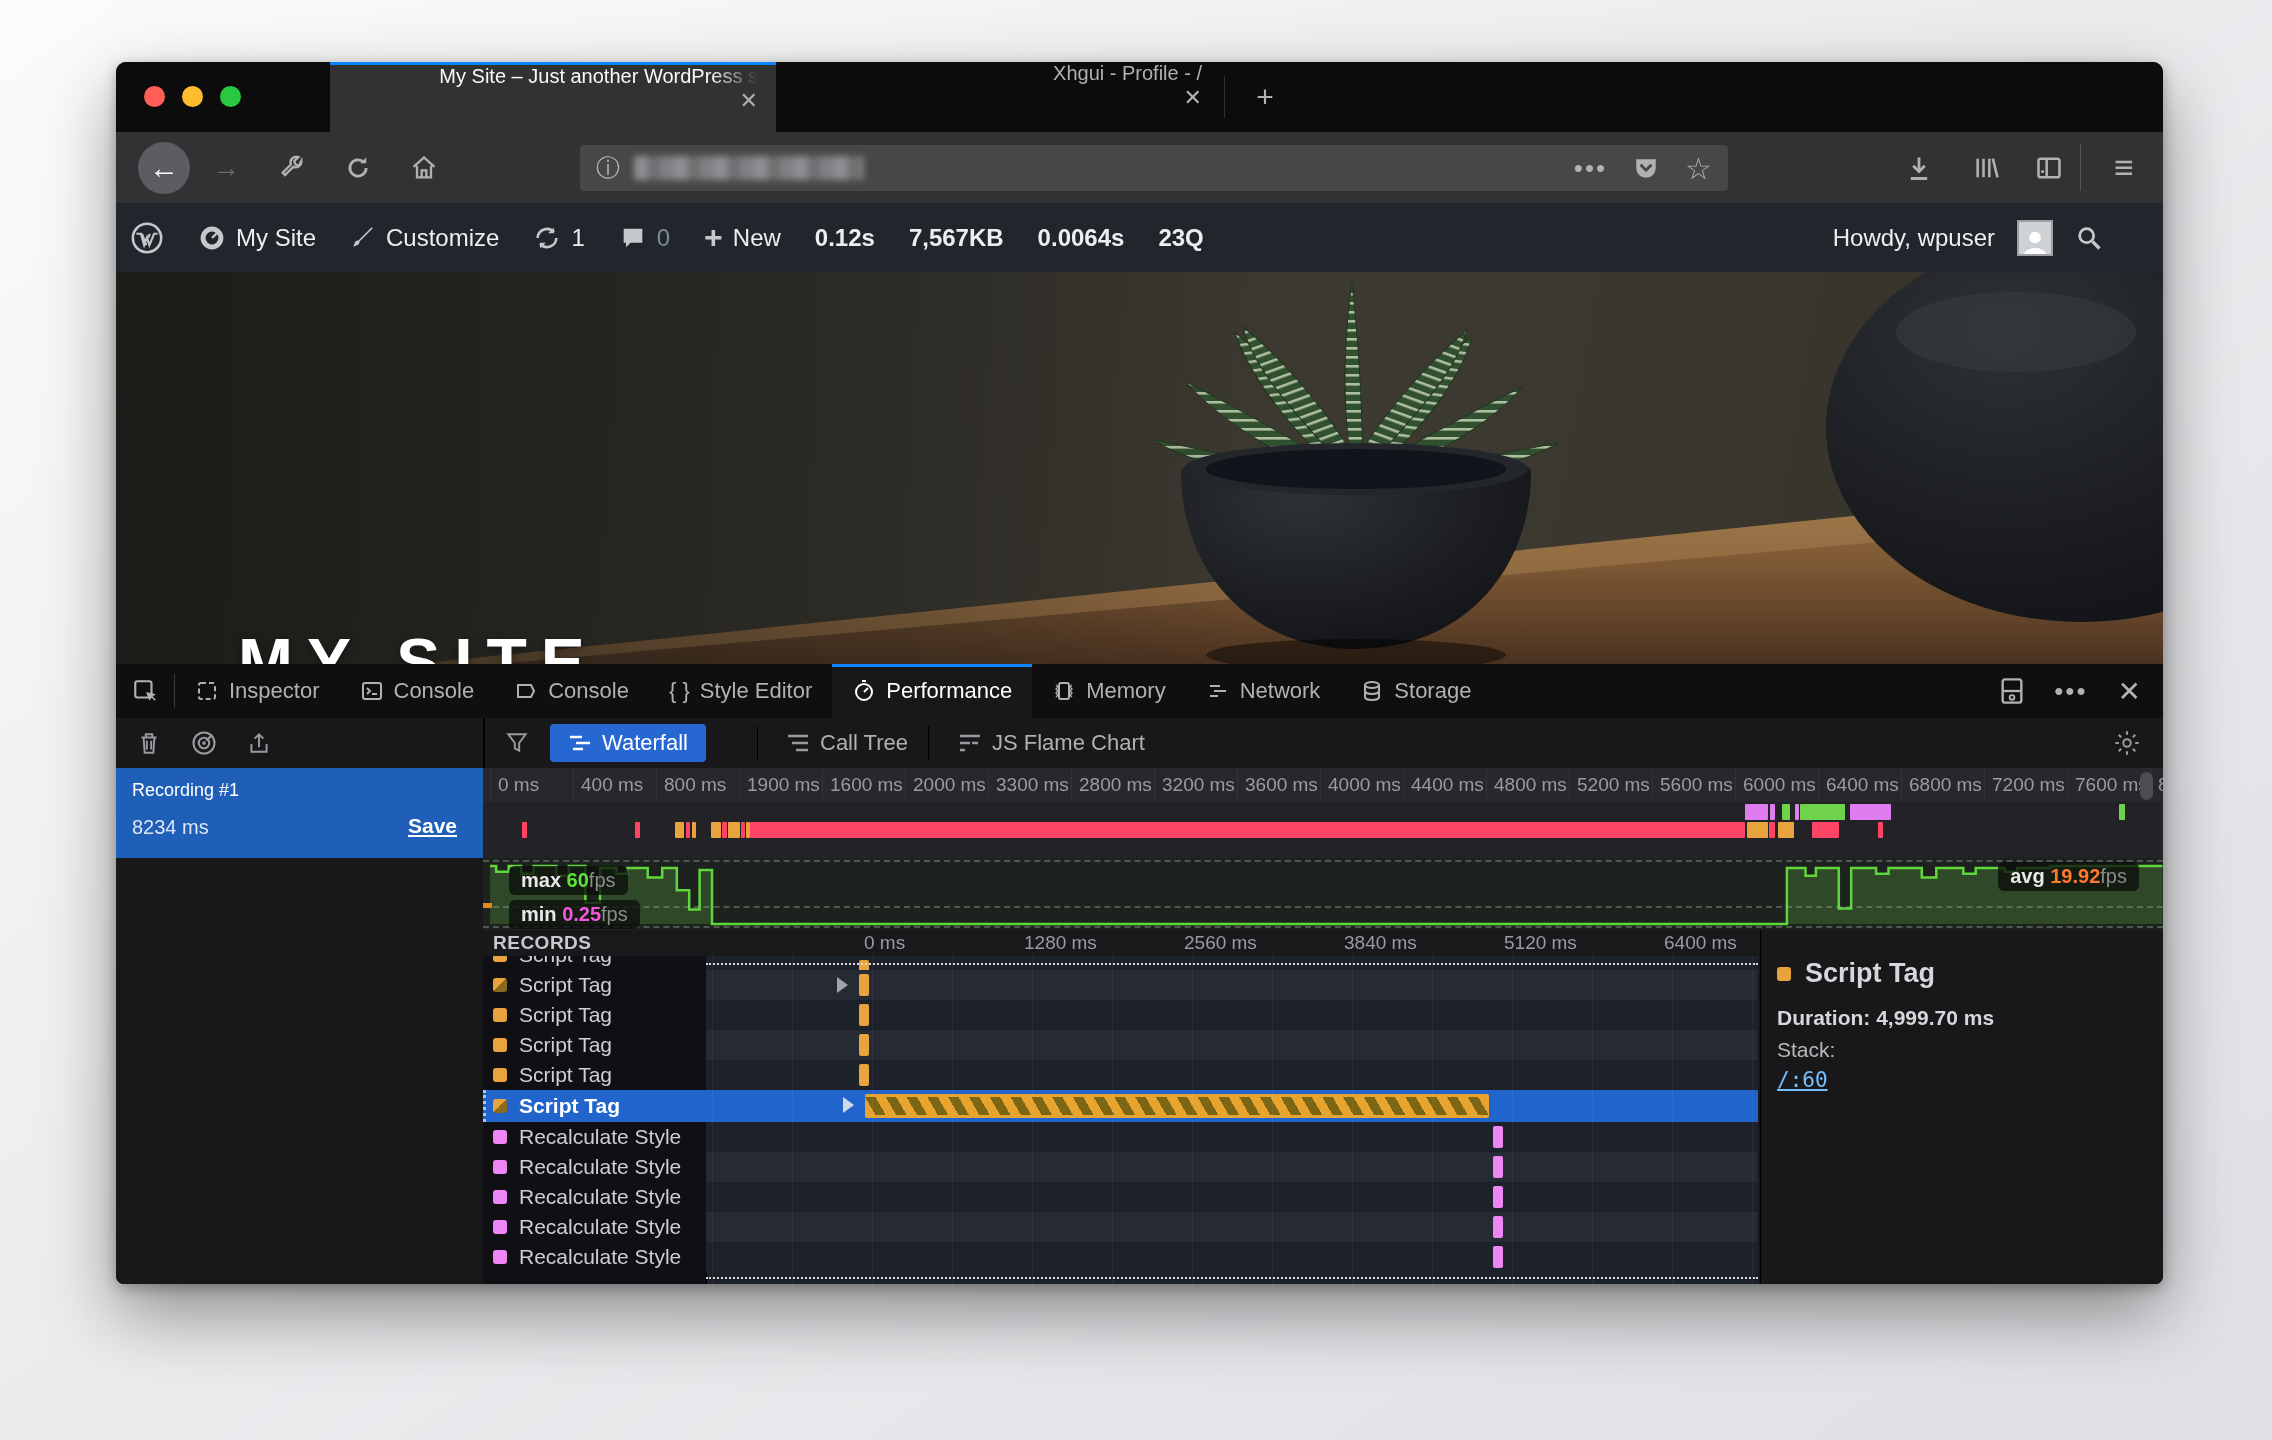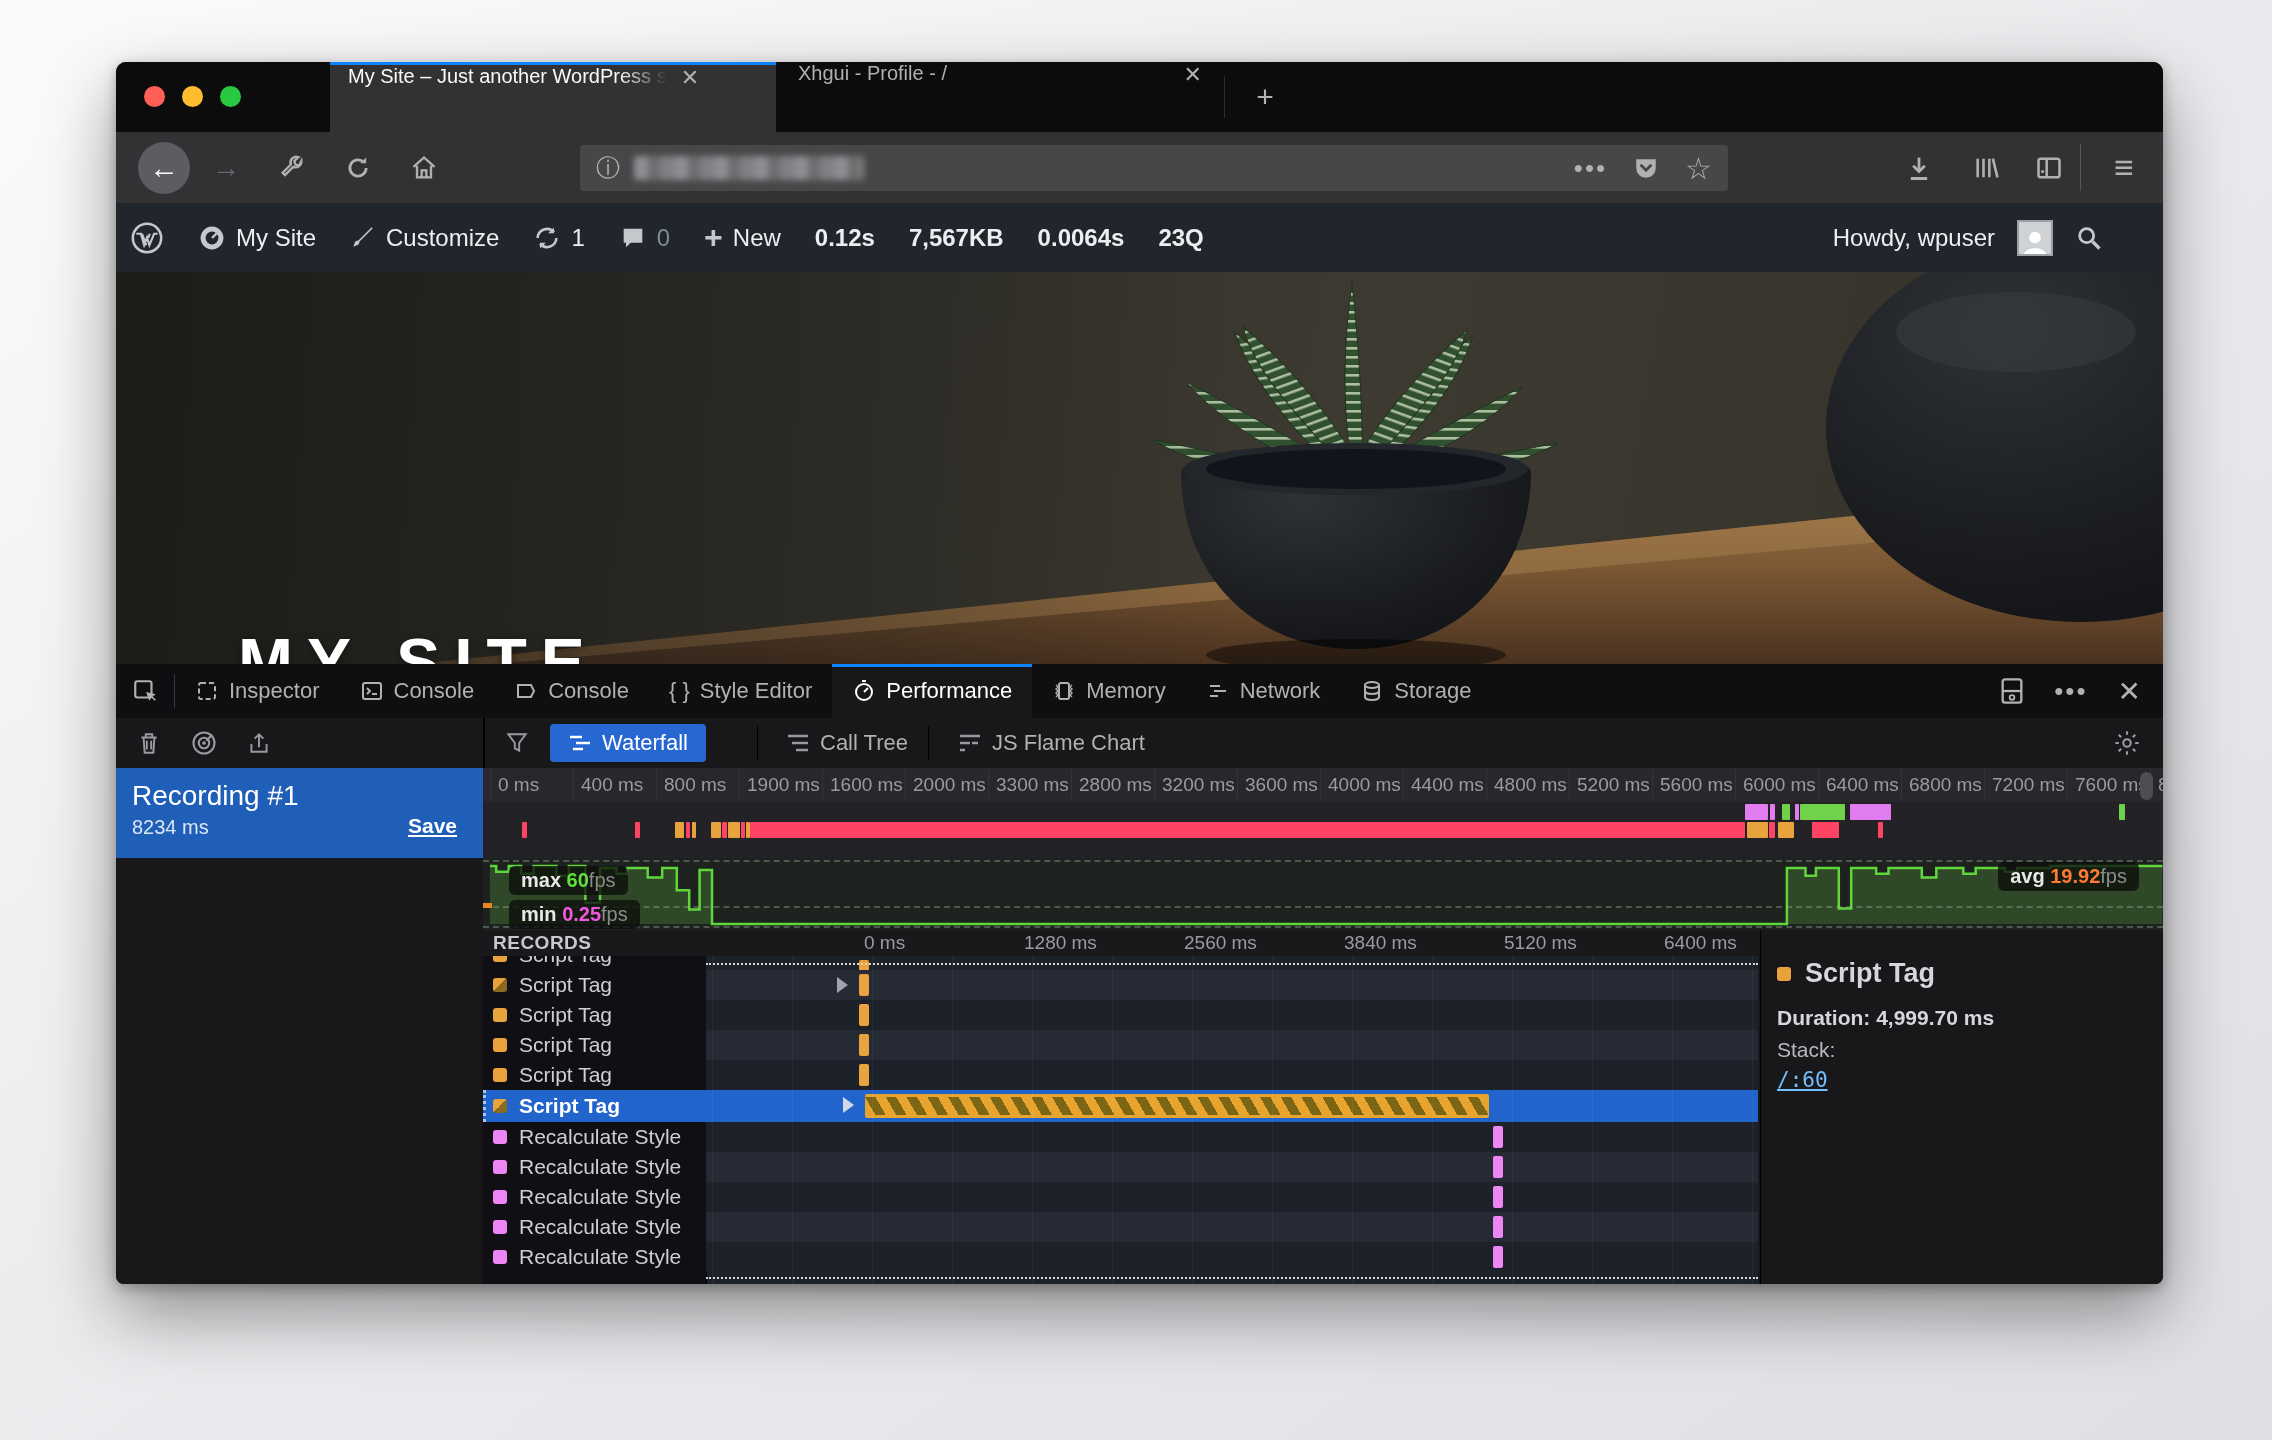--- a/index.html
+++ b/index.html
@@ -6,21 +6,21 @@
   body{font-family:"Liberation Sans",sans-serif;background:#dfdfe3;}
   #stage{position:relative;width:2272px;height:1440px;overflow:hidden;
          background:linear-gradient(145deg,#fbfbfc 0%,#ececef 45%,#e0e0e4 100%);}
   #window{position:absolute;left:116px;top:62px;width:2047px;height:1222px;
           border-radius:10px 10px 8px 8px;overflow:hidden;background:#18181a;
           box-shadow:0 30px 70px rgba(0,0,0,.4),0 4px 14px rgba(0,0,0,.28);}
   
   .tabbar{position:absolute;left:0;top:0;width:100%;height:70px;background:#0c0c0d;}
   .lights{position:absolute;left:28px;top:24px;display:flex;gap:17px;}
   .light{width:21px;height:21px;border-radius:50%;}
-  .tab{position:absolute;top:0;height:70px;display:flex;align-items:flex-start;font-size:20px;}
+  .tab{position:absolute;top:0;height:70px;display:flex;align-items:flex-end;font-size:20px;flex-direction:column;}
   .tab.active{background:#323234;color:#f9f9fa;border-top:3px solid #0a84ff;}
   .tab.inactive{color:#b1b1b3;}
   .tab .title{white-space:nowrap;overflow:hidden;max-width:360px;}
   .tab.active .title{-webkit-mask-image:linear-gradient(90deg,#000 85%,transparent);
                      mask-image:linear-gradient(90deg,#000 85%,transparent);}
   .tabclose{margin-left:14px;font-size:22px;color:#b1b1b3;}
   .newtab{position:absolute;top:0;height:70px;display:flex;align-items:center;color:#b1b1b3;font-size:30px;}
   .tabdiv{position:absolute;top:14px;height:42px;width:1px;background:#2e2e31;}
   
   .navbar{position:absolute;left:0;top:70px;width:100%;height:71px;background:#323234;}
@@ -58,21 +58,21 @@
   .dt-tab-right{margin-left:auto;display:flex;align-items:center;gap:30px;padding-right:22px;}
   .dt-toolbar{position:absolute;left:0;top:54px;width:100%;height:50px;background:#18181a;border-bottom:2px solid #a16207;}
   .sb-icons{position:absolute;left:0;top:0;width:367px;height:50px;display:flex;align-items:center;gap:28px;padding-left:20px;box-sizing:border-box;}
   .viewbtn{position:absolute;top:6px;height:38px;display:flex;align-items:center;gap:10px;padding:0 18px;
            color:#b1b1b3;font-size:22px;border-radius:4px;}
   .viewbtn.active{background:#2667d1;color:#fff;}
   .vsep{position:absolute;top:8px;width:1px;height:34px;background:#000;}
   .sbdivider{position:absolute;left:367px;top:54px;width:2px;height:566px;background:#000;}
   
   .recitem{position:absolute;left:0;top:104px;width:367px;height:90px;background:#1f5fb7;color:#fff;}
-  .rec-title{position:absolute;left:16px;top:12px;font-size:28px;}
+  .rec-title{position:absolute;left:16px;top:12px;font-size:18px;}
   .rec-dur{position:absolute;left:16px;top:48px;font-size:20px;color:#dbe7f7;}
   .rec-save{position:absolute;right:26px;top:46px;font-size:21px;font-weight:bold;text-decoration:underline;color:#fff;}
   
   .dt-ruler{position:absolute;left:367px;top:104px;right:0;height:34px;background:#28282c;color:#9a9ba1;font-size:19px;}
   .rlabel{position:absolute;top:6px;white-space:nowrap;}
   .dt-grid{position:absolute;top:104px;width:1px;height:90px;background:#3c3c41;opacity:.55;}
   .dt-overview{position:absolute;left:367px;top:138px;right:0;height:56px;background:#232327;}
   .ovblock{position:absolute;border-radius:1px;}
   .scrollthumb{position:absolute;left:2024px;top:108px;width:13px;height:28px;border-radius:7px;background:#4d4d52;}
   .dt-fps{position:absolute;left:367px;top:194px;right:0;height:72px;background:#1e221e;}

